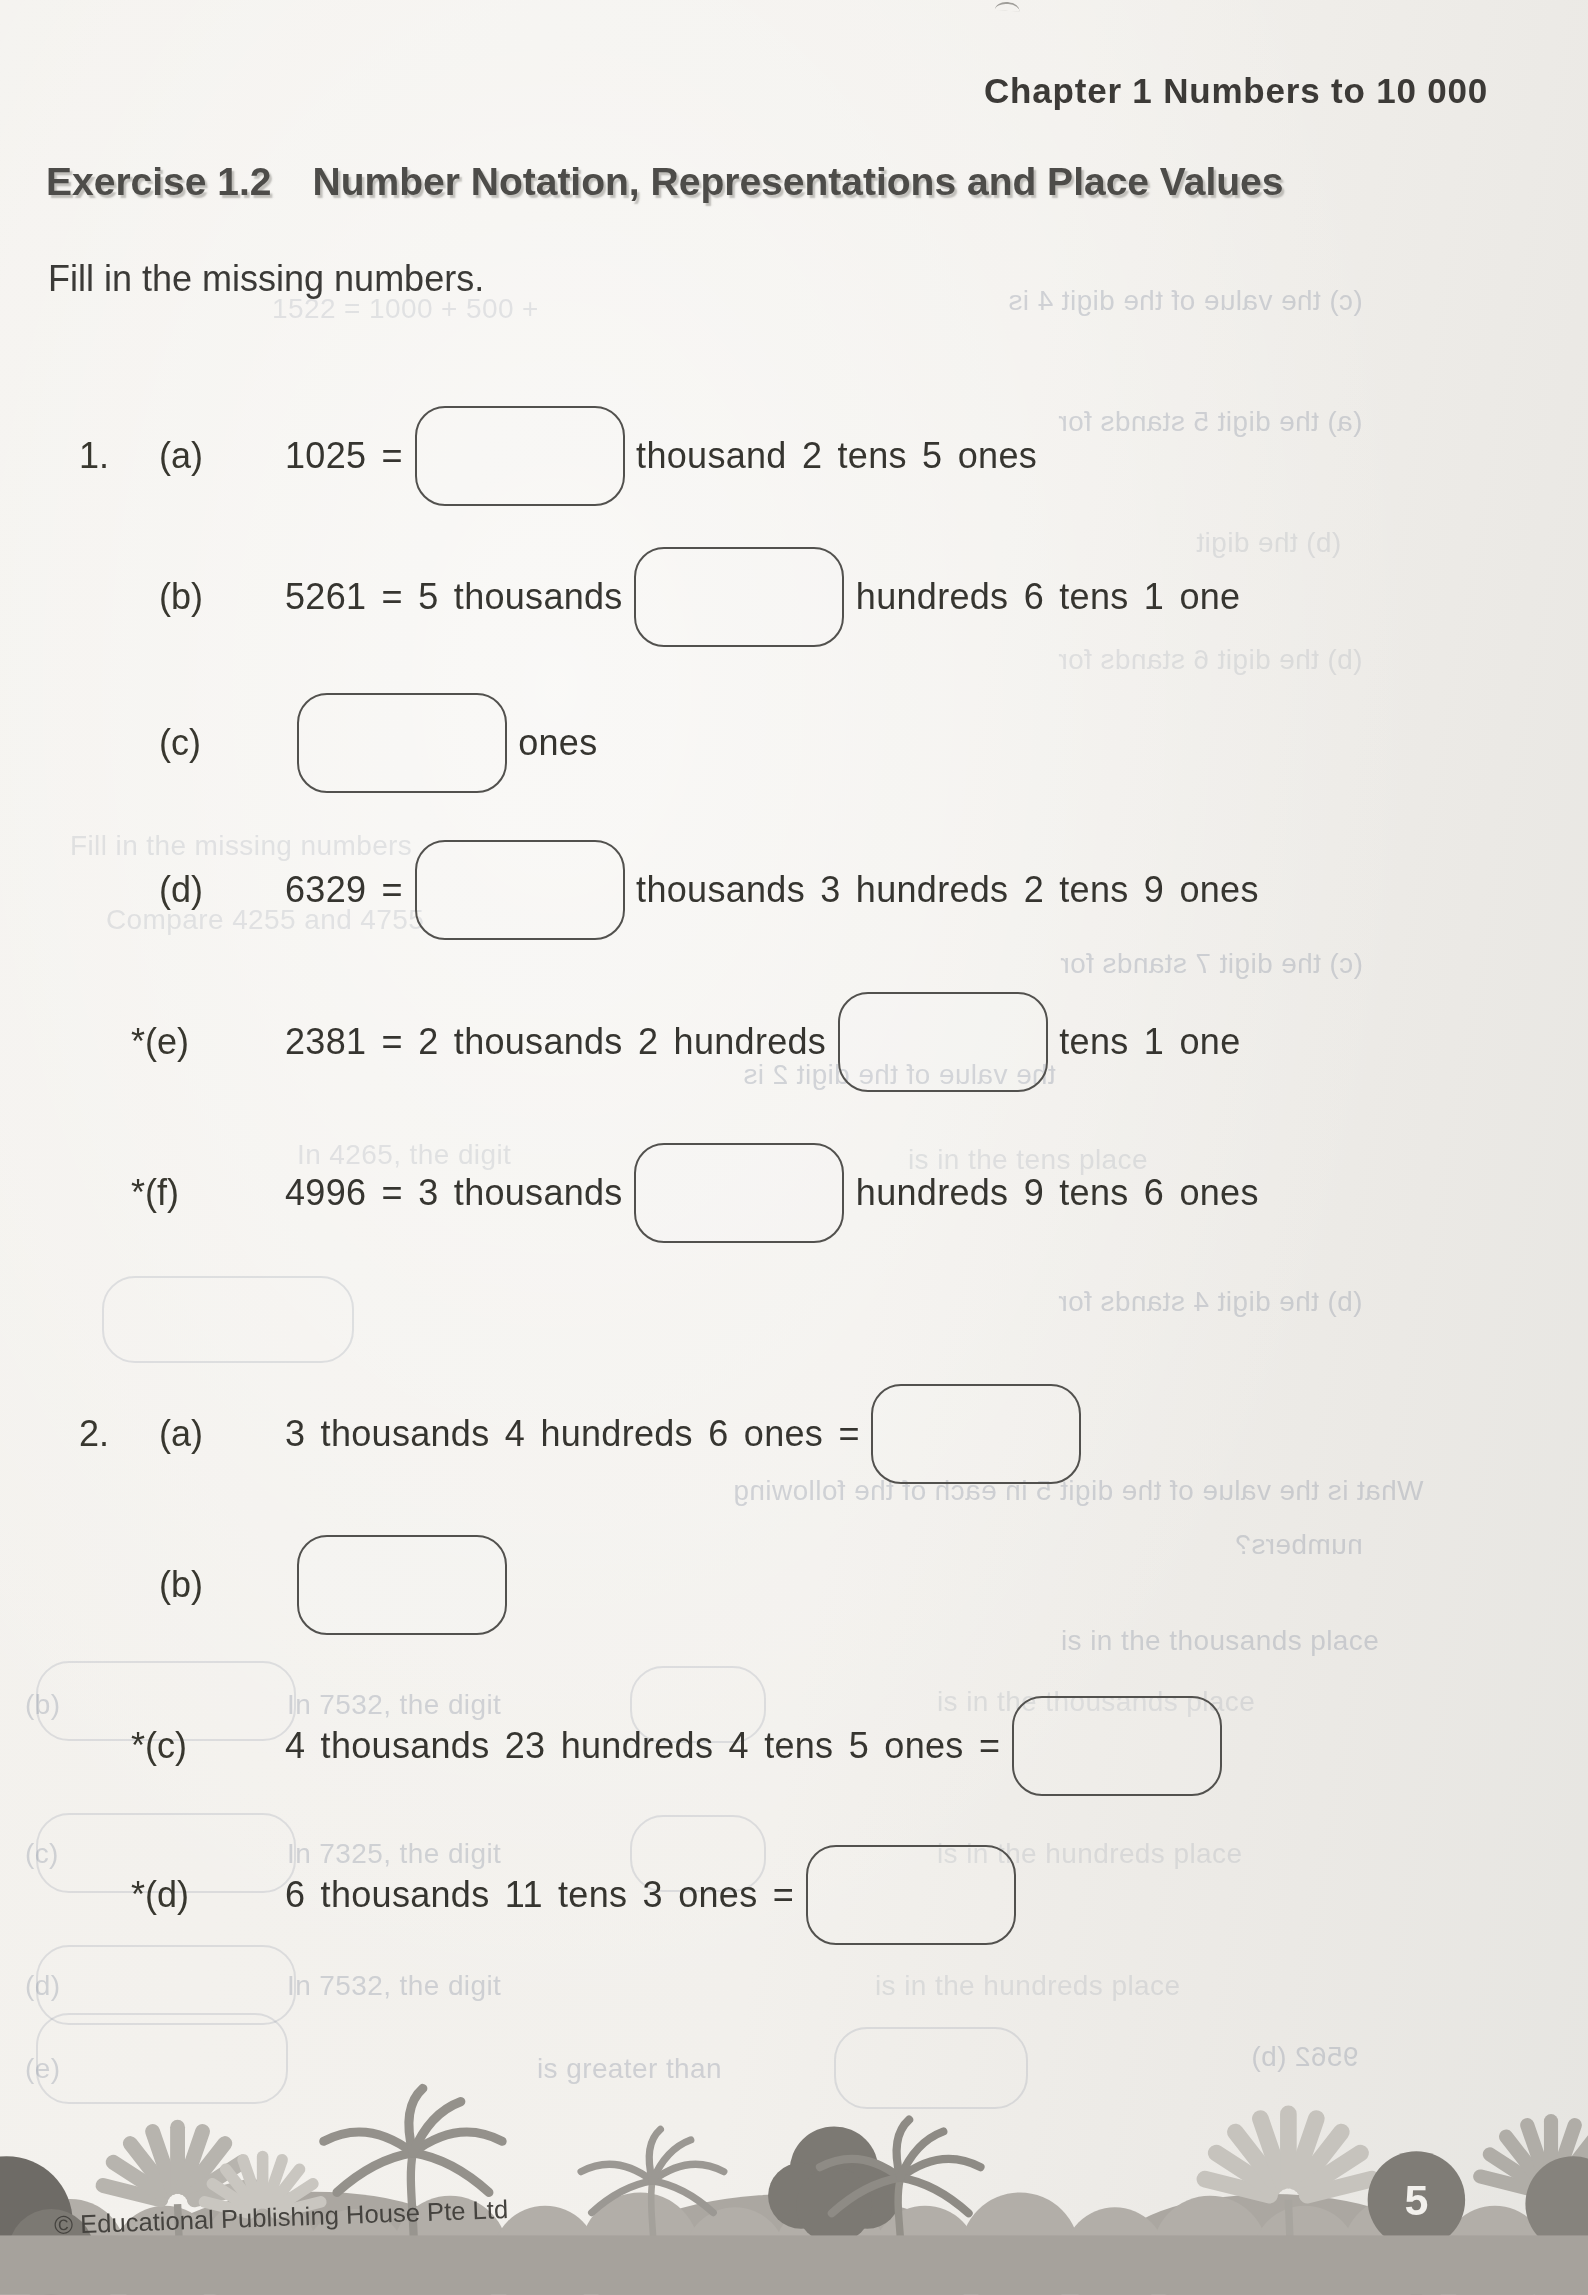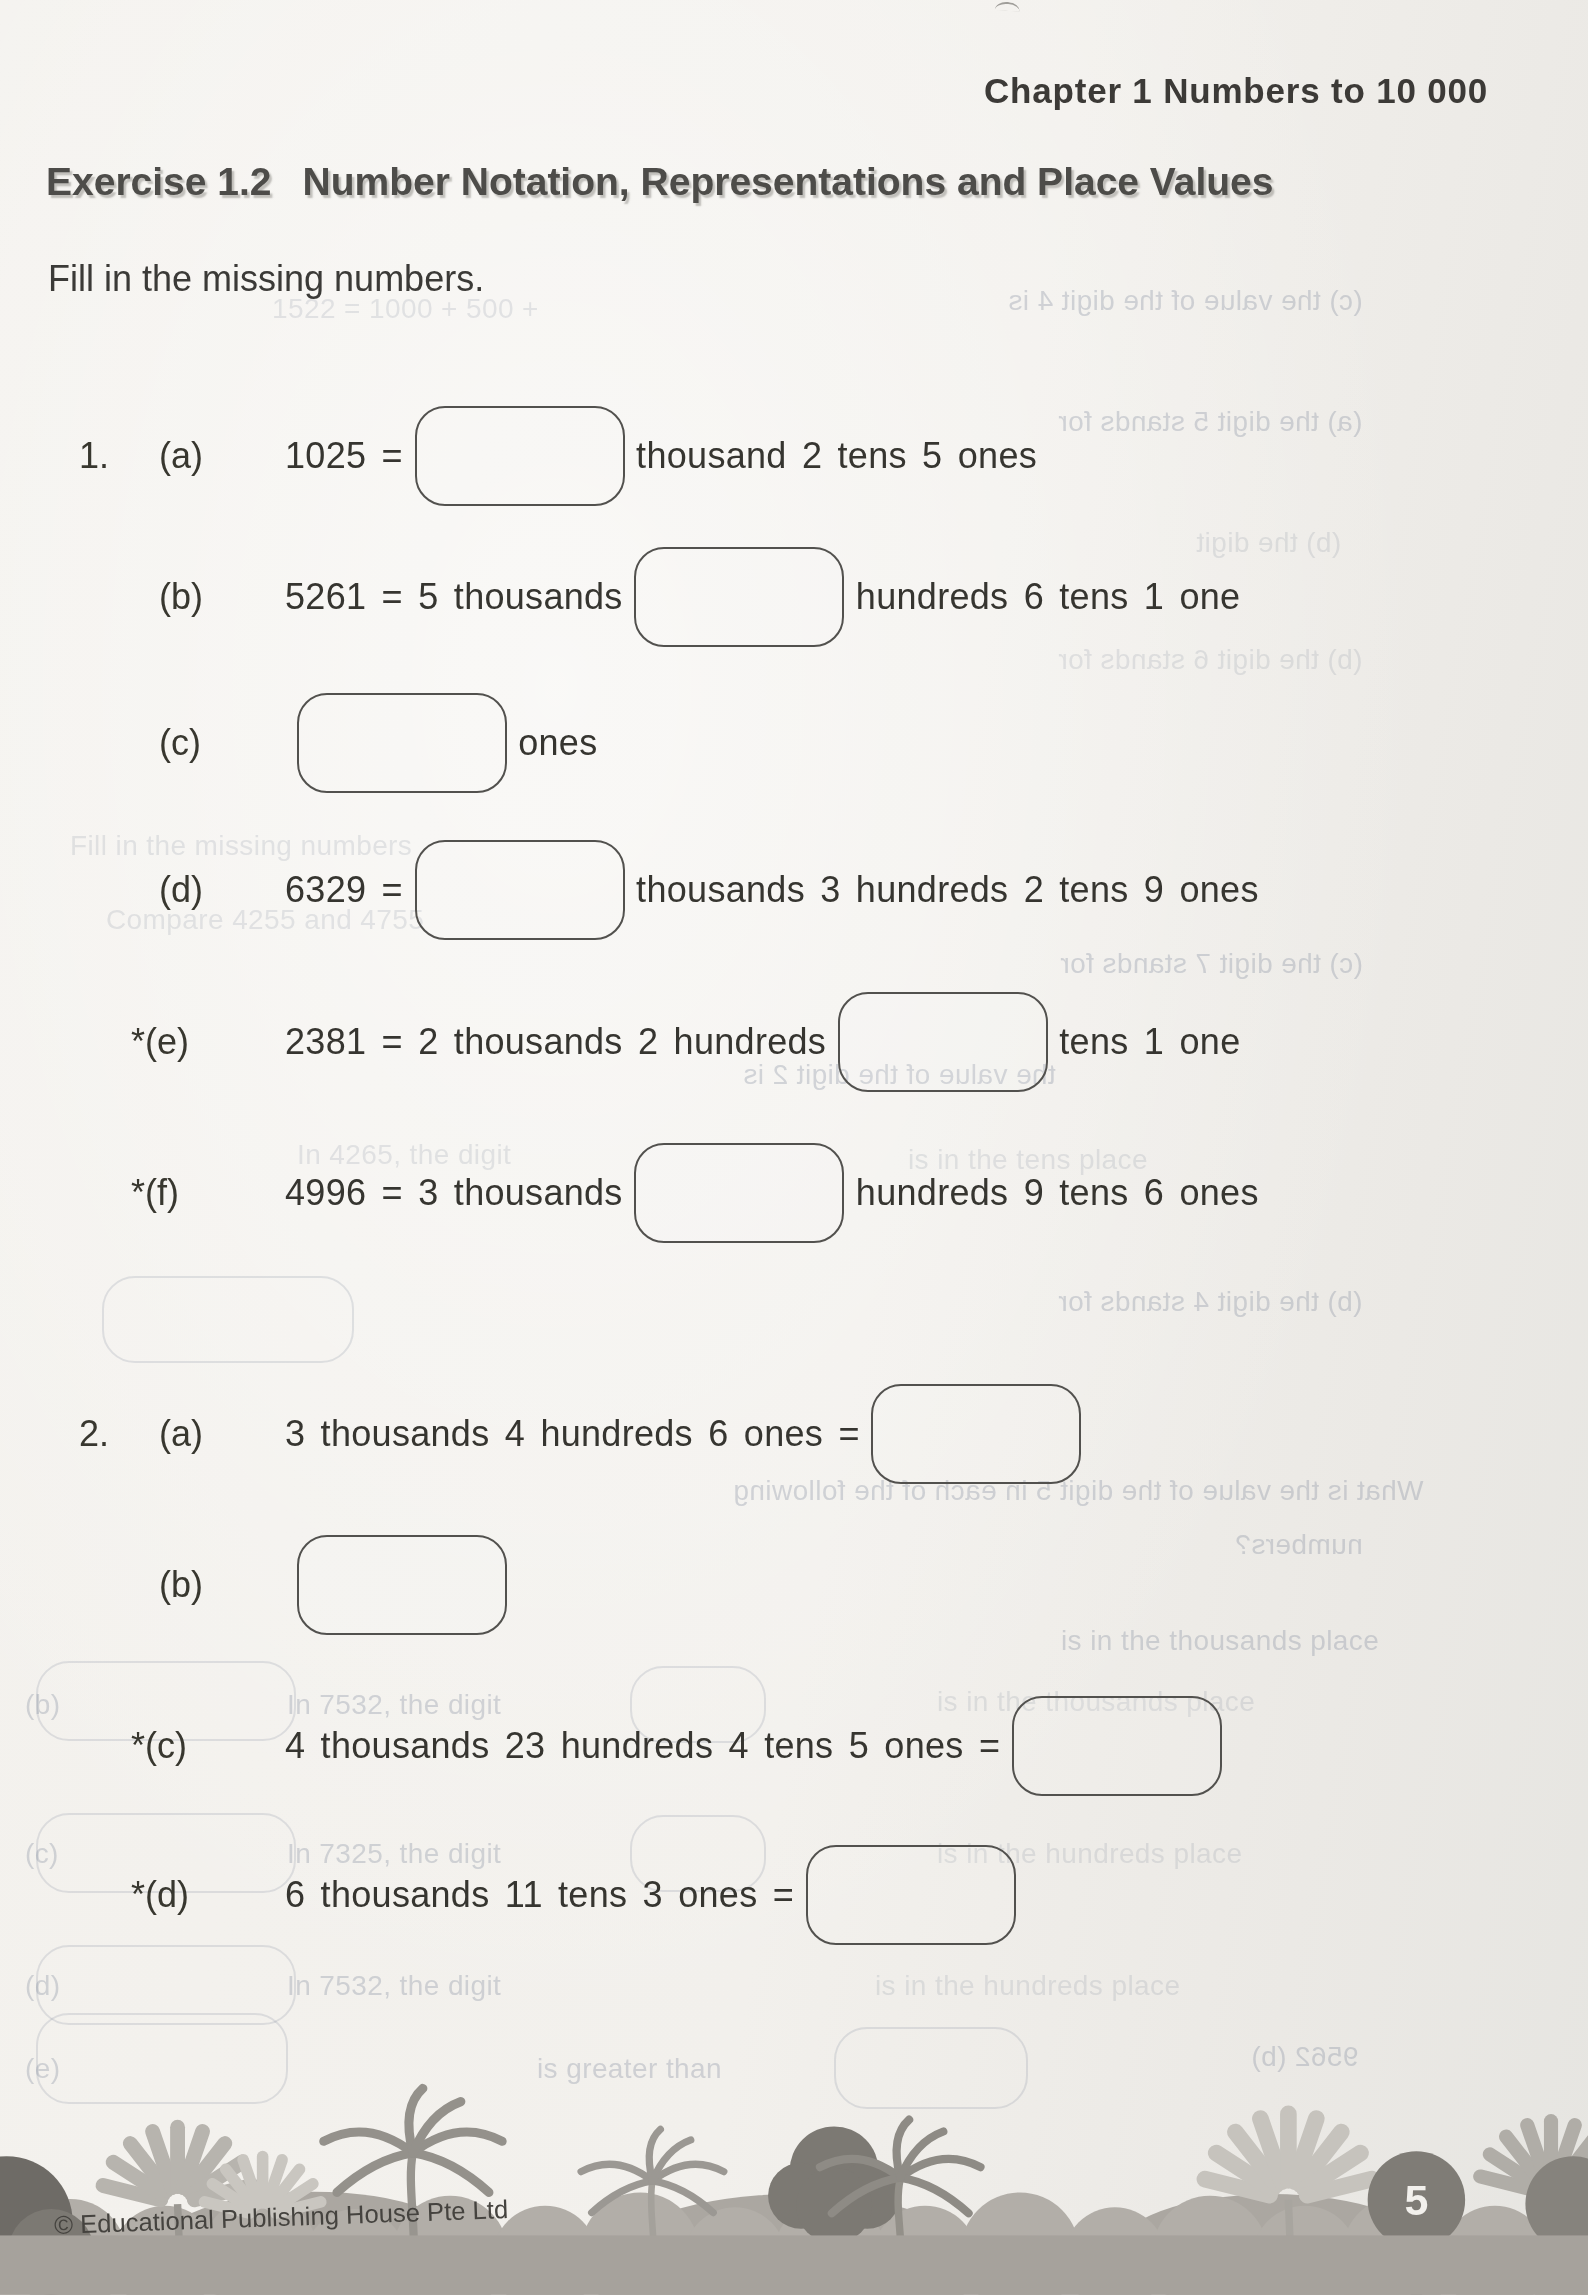--- a/index.html
+++ b/index.html
@@ -9,21 +9,21 @@
     background:
       radial-gradient(ellipse at 35% 30%, rgba(255,255,255,0.55) 0%, rgba(255,255,255,0) 60%),
       linear-gradient(100deg,#f4f2ee 0%,#f2f0ec 55%,#ebe9e5 82%,#e6e5e1 100%);
   }
   
   .chapter-header{position:absolute;top:63px;right:101px;font-size:35px;font-weight:bold;
     color:#3c3a37;letter-spacing:0.8px;white-space:nowrap;z-index:2;margin-top:8px;}
   .exercise-title{position:absolute;top:160px;left:46px;font-size:39px;font-weight:bold;
     color:#4d4c49;white-space:nowrap;z-index:2;
     text-shadow:2.5px 3.3px 1.7px rgba(148,145,140,0.55);}
-  .exercise-title .tlabel{margin-right:31px;}
+  .exercise-title .tlabel{margin-right:41px;}
   .instruction{position:absolute;top:258px;left:48px;font-size:36px;font-weight:normal;
     color:#3b3a37;z-index:2;}
   
   .row{position:absolute;left:0;width:1589px;height:102px;z-index:2;}
   .qnum{position:absolute;left:79px;top:0;height:102px;line-height:102px;font-size:36px;color:#38372f;}
   .qlabel{position:absolute;left:159px;top:0;height:102px;line-height:102px;font-size:36px;color:#38372f;}
   .qlabel.star{left:131px;}
   .eq{position:absolute;left:285px;top:0;height:102px;display:flex;align-items:center;
     font-size:36px;white-space:nowrap;color:#363530;letter-spacing:0.3px;word-spacing:5px;}
   .blank{width:206px;height:96px;border:2.9px solid #52514e;border-radius:30px;

